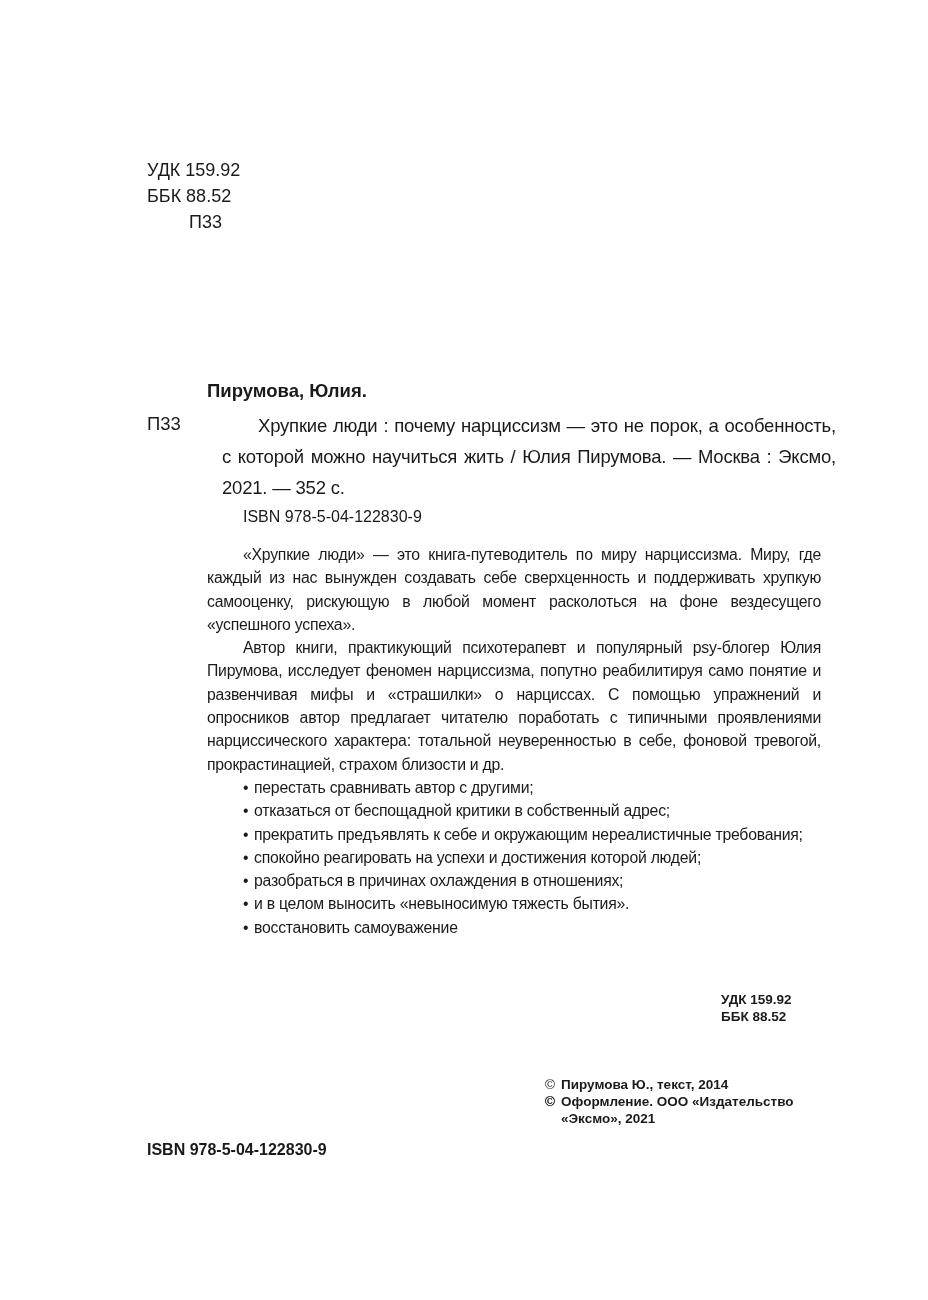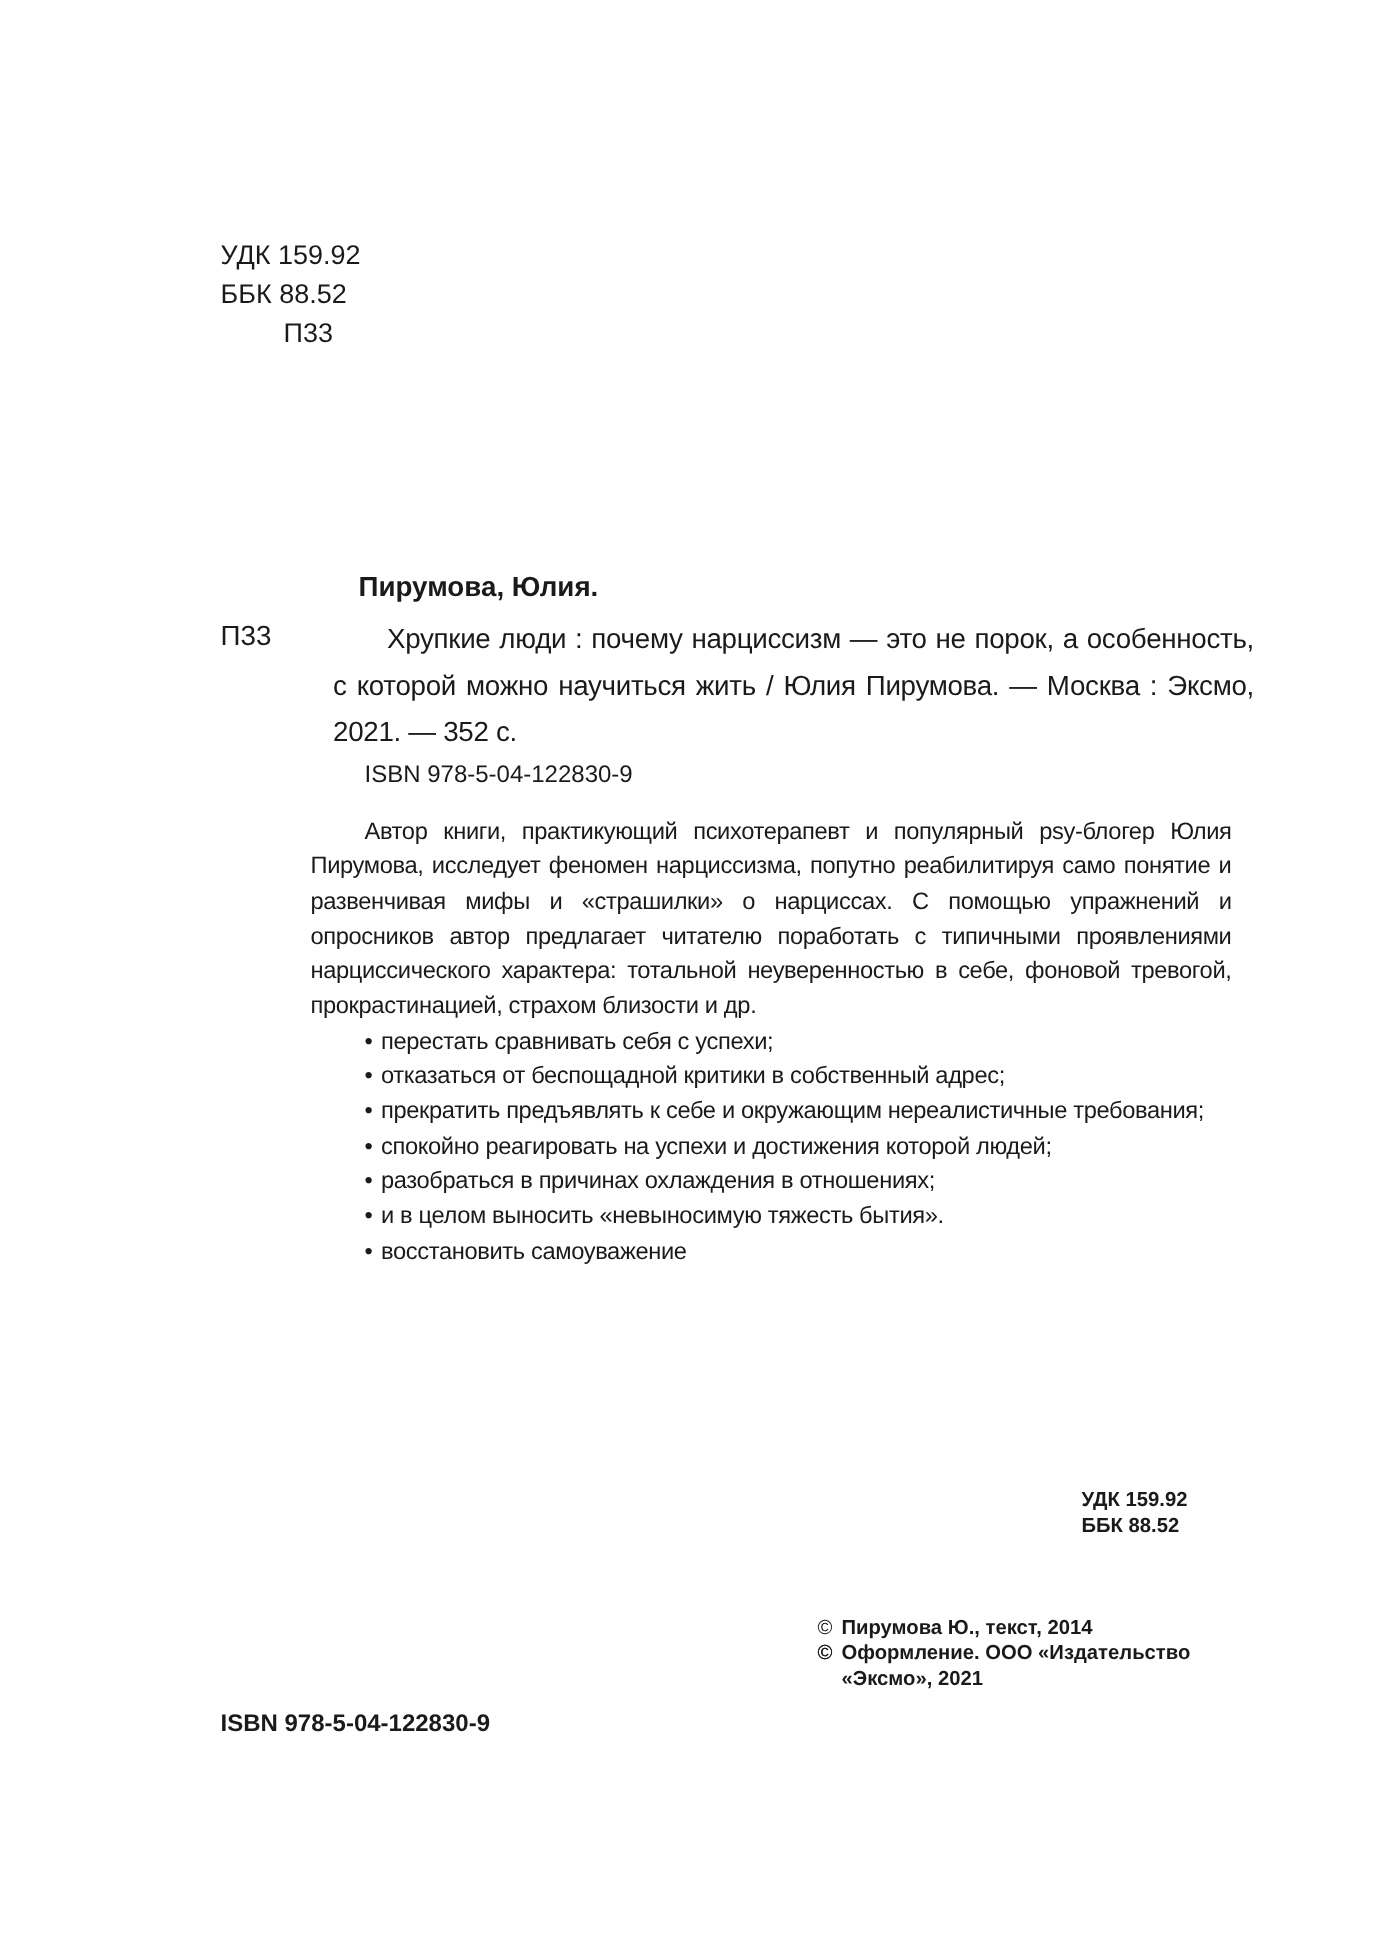--- a/index.html
+++ b/index.html
@@ -1,20 +1,20 @@
 <!DOCTYPE html>
 <html><head>
   <meta charset="utf-8">
   <style>
     html, body { margin: 0; padding: 0; background: #ffffff; }
     body { width: 928px; height: 1300px; position: relative; overflow: hidden; color: #1a1a1a; }
     .abs { position: absolute; }
     .top-codes { left: 147px; top: 157px; font-family: "Liberation Sans", sans-serif; font-size: 18px; line-height: 26px; }
     .top-codes .p33 { padding-left: 42px; }
-    .author { left: 207px; top: 380px; font-family: "Liberation Sans", sans-serif; font-weight: bold; font-size: 18.5px; margin-left: 32px; }
+    .author { left: 207px; top: 380px; font-family: "Liberation Sans", sans-serif; font-weight: bold; font-size: 18.5px; }
     .side-code { left: 147px; top: 413px; font-family: "Liberation Sans", sans-serif; font-size: 18.5px; }
     .biblio { left: 222px; top: 410px; width: 614px; font-family: "Liberation Sans", sans-serif; font-size: 18.5px; line-height: 31px; text-align: justify; text-indent: 36px; letter-spacing: -0.2px; }
     .isbn-line { left: 243px; top: 508px; font-family: "Liberation Sans", sans-serif; font-size: 16px; }
     .annot { left: 207px; top: 543px; width: 614px; font-family: "Liberation Sans", sans-serif; font-size: 15.8px; line-height: 23.3px; text-align: justify; letter-spacing: -0.25px; }
     .annot p { margin: 0; text-indent: 36px; }
     .annot ul { list-style: none; margin: 0; padding: 0 0 0 36px; }
     .annot li { position: relative; padding-left: 11px; }
     .annot li::before { content: "•"; position: absolute; left: 0; top: 0; }
     .right-codes { left: 721px; top: 991px; font-family: "Liberation Sans", sans-serif; font-weight: bold; font-size: 13.5px; line-height: 17px; }
     .copyright { left: 545px; top: 1076px; font-family: "Liberation Sans", sans-serif; font-weight: bold; font-size: 13.5px; line-height: 17px; }
@@ -30,23 +30,24 @@
   <div>ББК 88.52</div>
   <div class="p33">П33</div>
 </div>
 
 <div class="abs author">Пирумова, Юлия.</div>
 <div class="abs side-code">П33</div>
 <div class="abs biblio">Хрупкие люди : почему нарциссизм — это не порок, а особенность, с которой можно научиться жить / Юлия Пирумова. — Москва : Эксмо, 2021. — 352 с.</div>
 <div class="abs isbn-line">ISBN 978-5-04-122830-9</div>
 
 <div class="abs annot">
+  <p>«Хрупкие люди» — это книга-путеводитель по миру нарциссизма. Миру, где каждый из нас вынужден создавать себе сверхценность и поддерживать хрупкую самооценку, рискующую в любой момент расколоться на фоне вездесущего «успешного успеха».</p>
   <p>Автор книги, практикующий психотерапевт и популярный psy-блогер Юлия Пирумова, исследует феномен нарциссизма, попутно реабилитируя само понятие и развенчивая мифы и «страшилки» о нарциссах. С помощью упражнений и опросников автор предлагает читателю поработать с типичными проявлениями нарциссического характера: тотальной неуверенностью в себе, фоновой тревогой, прокрастинацией, страхом близости и др.</p>
   <ul>
-    <li>перестать сравнивать себя с успехи;</li>
+    <li>перестать сравнивать автор с другими;</li>
     <li>отказаться от беспощадной критики в собственный адрес;</li>
     <li>прекратить предъявлять к себе и окружающим нереалистичные требования;</li>
     <li>спокойно реагировать на успехи и достижения которой людей;</li>
     <li>разобраться в причинах охлаждения в отношениях;</li>
     <li>и в целом выносить «невыносимую тяжесть бытия».</li>
     <li>восстановить самоуважение</li>
   </ul>
 </div>
 
 <div class="abs right-codes">

